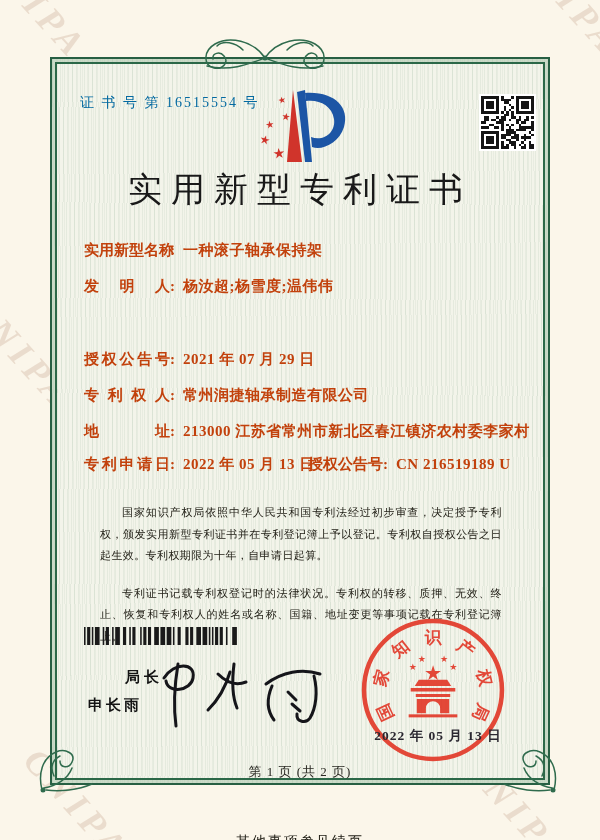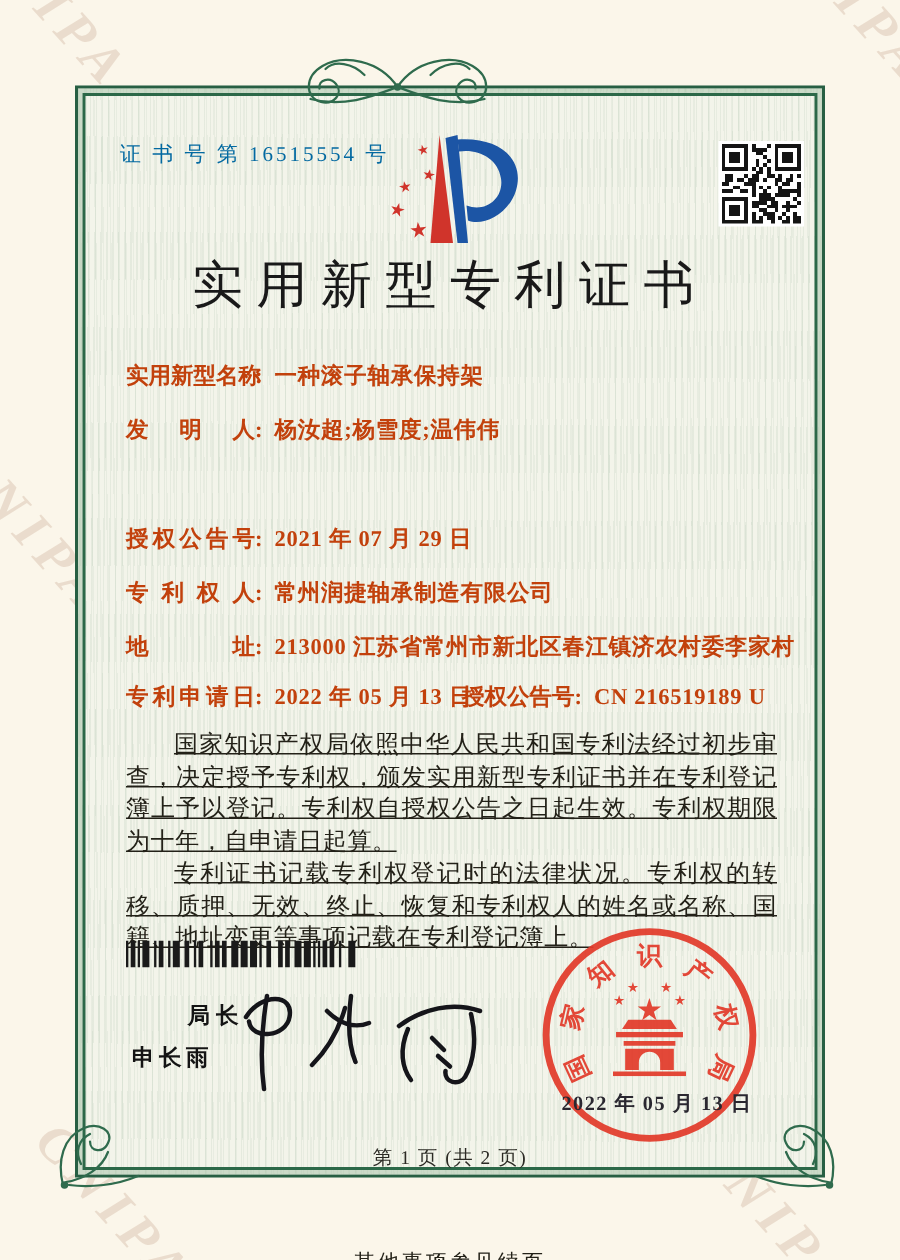--- a/index.html
+++ b/index.html
@@ -37,22 +37,22 @@
   }
   
   .frow{position:absolute;left:84px;font-size:15px;color:#c2410c;white-space:nowrap;font-weight:bold;}
   .flabel{display:inline-block;width:86px;text-align:justify;text-align-last:justify;vertical-align:top;}
   .fcolon{display:inline-block;margin-right:8px;}
   .fvalue{letter-spacing:.5px;}
   .fgroup2{position:absolute;left:224px;top:0;}
   
   .body-text{position:absolute;left:84px;top:486px;width:434px;}
   .body-text p{
-    margin:0;text-indent:2em;font-size:16px;line-height:21.5px;
-    color:#232118;text-align:justify;letter-spacing:.4px;text-decoration:underline;
+    margin:16px;text-indent:2em;font-size:11px;line-height:21.5px;
+    color:#232118;text-align:justify;letter-spacing:.4px;
   }
   
   .barcode{position:absolute;left:84px;top:627px;width:156px;height:18px;}
   .director-title{position:absolute;left:88px;top:668px;font-size:15px;letter-spacing:4px;color:#141414;font-weight:bold;margin-left:37px;}
   .director-name{position:absolute;left:88px;top:696px;font-size:15px;letter-spacing:3px;color:#141414;font-weight:bold;}
   .signature{position:absolute;left:142px;top:650px;}
   .seal{position:absolute;left:360px;top:617px;width:146px;height:146px;opacity:.93;}
   .seal-date{
     position:absolute;left:366px;top:727px;width:144px;text-align:center;
     font-size:13.5px;font-weight:bold;letter-spacing:1px;color:#2a2730;

